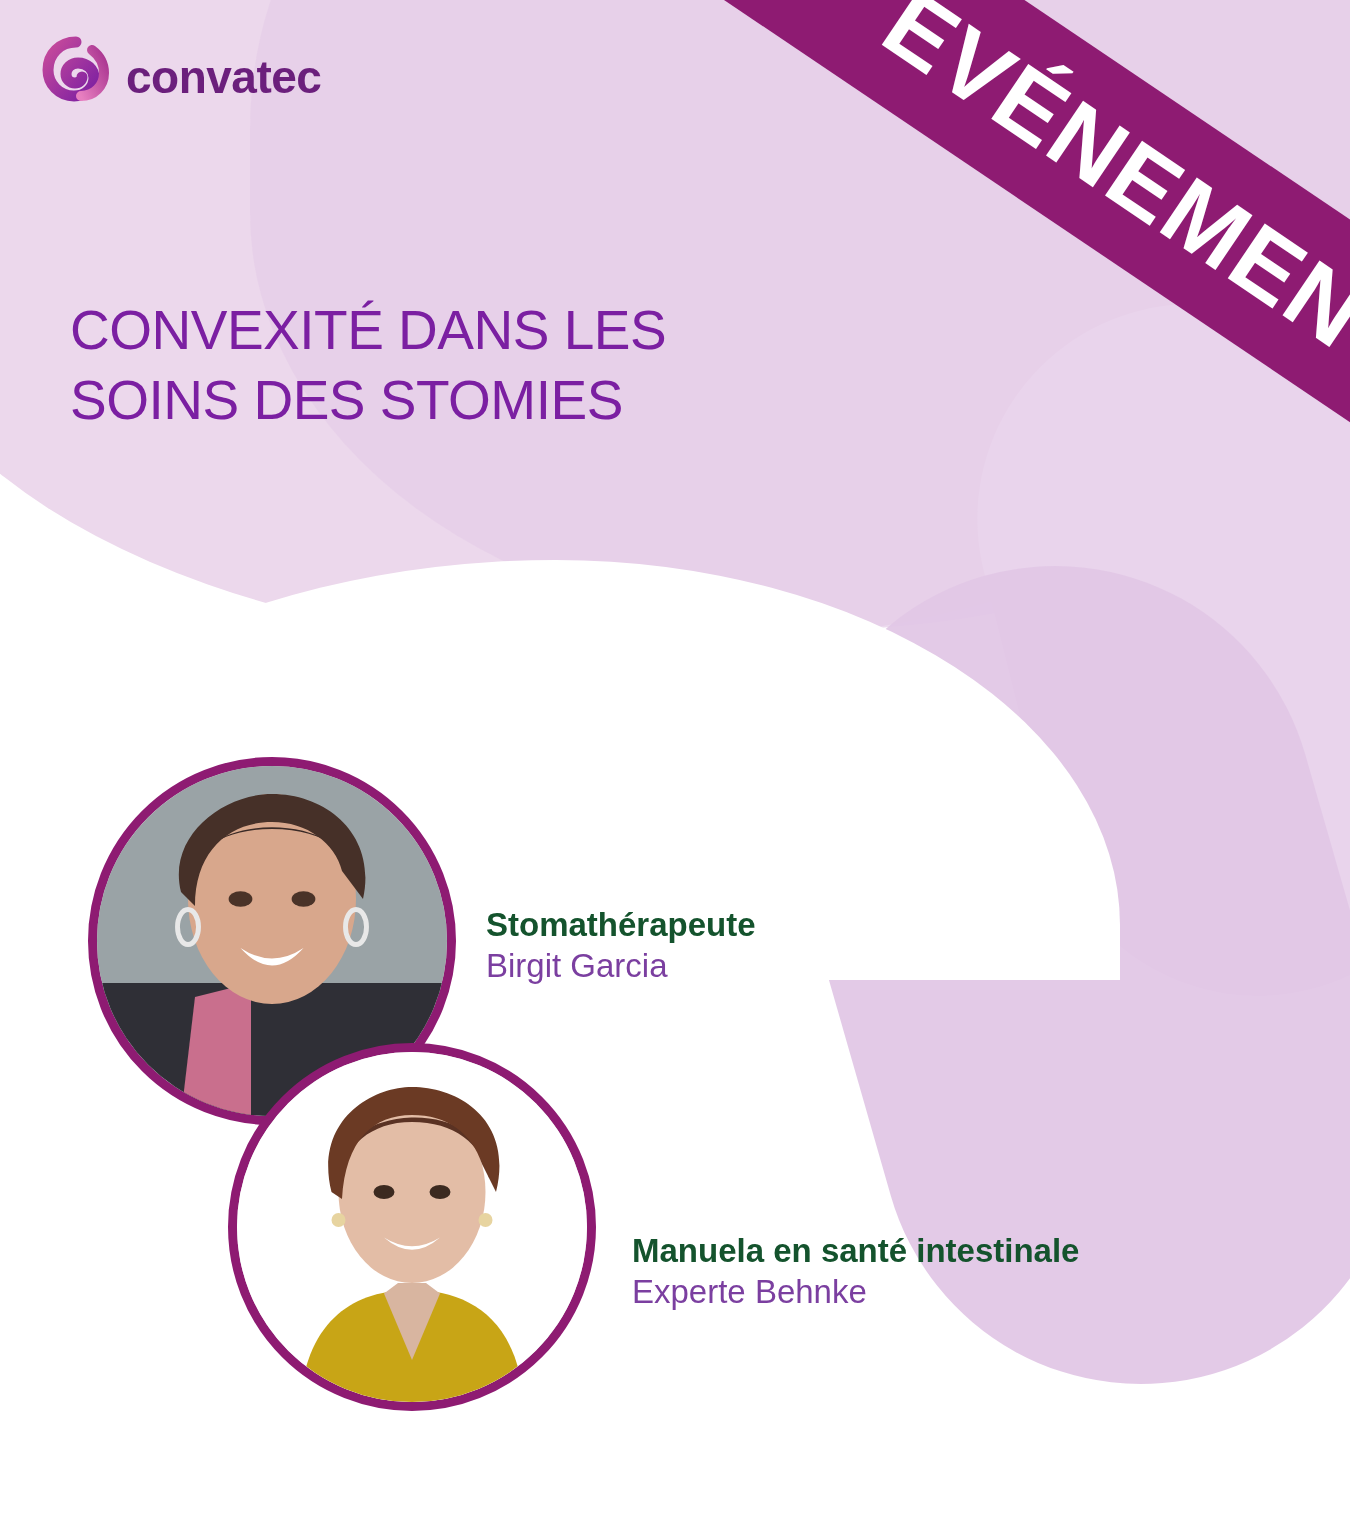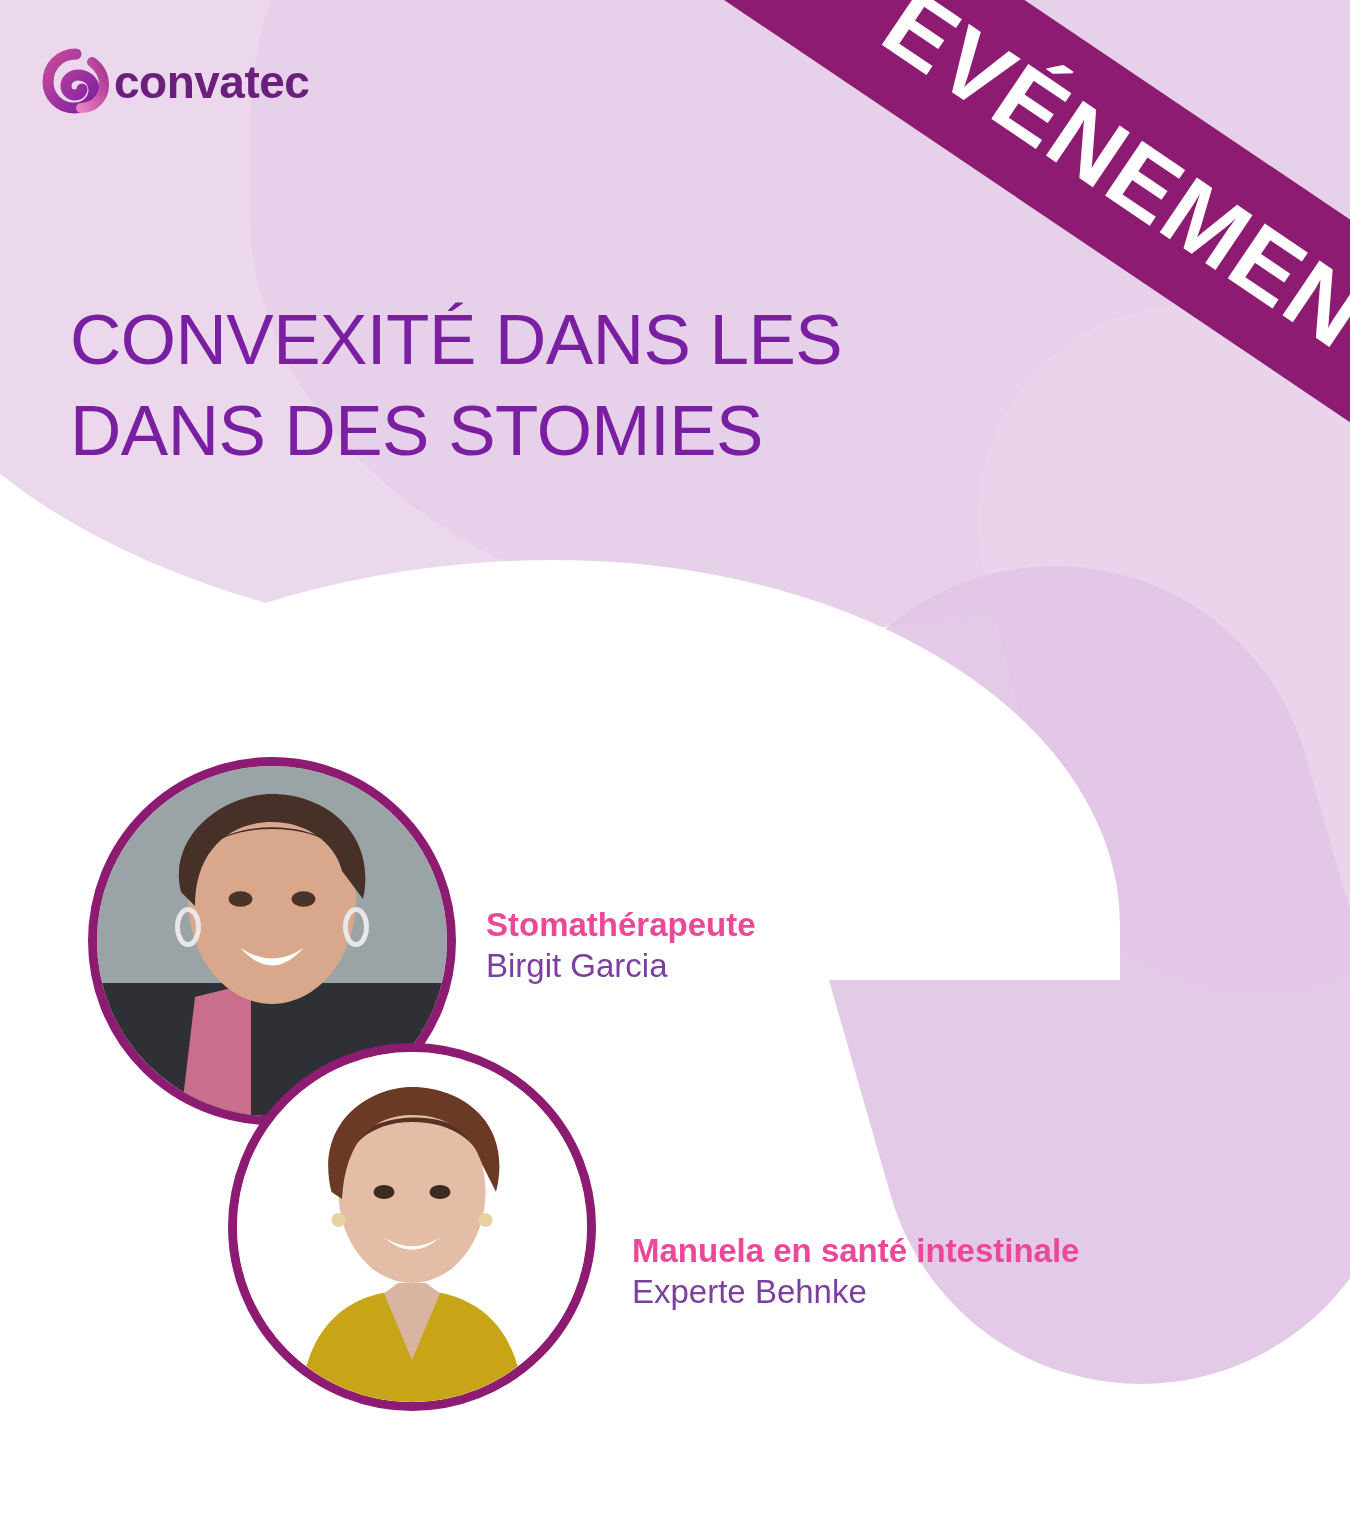--- a/index.html
+++ b/index.html
@@ -98,44 +98,44 @@
     font-weight: bold;
     letter-spacing: 2px;
     font-family: "Liberation Sans", sans-serif;
     white-space: nowrap;
   }
 
   
   .logo {
     position: absolute;
     left: 42px;
-    top: 48px;
+    top: 36px;
     display: flex;
-    align-items: center;
-    gap: 4px;
+    align-items: flex-end;
+    gap: 16px;
     z-index: 8;
   }
   .logo-mark { width: 68px; height: 68px; display: block; }
   .logo-text {
     font-size: 46px;
     font-weight: bold;
     color: #6b1f7c;
     letter-spacing: -0.5px;
     font-family: "Liberation Sans", sans-serif;
   }
 
   
   .title {
     position: absolute;
     left: 70px;
     top: 295px;
     width: 1080px;
     z-index: 6;
     color: #7b1fa2;
-    font-size: 71px;
+    font-size: 55px;
     line-height: 1.28;
     letter-spacing: -0.5px;
     font-family: "Liberation Sans", sans-serif;
     font-weight: 400;
   }
   .title-line { display: block; }
 
   
   .speaker {
     position: absolute;
@@ -150,21 +150,21 @@
     position: relative;
     background: #ddd;
     flex: none;
   }
   .avatar svg { display: block; width: 100%; height: 100%; }
 
   .speaker-text { margin-left: 28px; }
   .speaker-role {
     font-size: 33px;
     font-weight: bold;
-    color: #ec4899;
+    color: #14532d;
     line-height: 1.25;
     font-family: "Liberation Sans", sans-serif;
   }
   .speaker-name {
     font-size: 33px;
     font-weight: 400;
     color: #7b3fa0;
     line-height: 1.3;
     font-family: "Liberation Sans", sans-serif;
   }
@@ -209,21 +209,21 @@
         </defs>
         <path d="M34 6 C18 6 6 18 6 34 C6 48 17 60 32 60 C43 60 52 52 52 42 C52 33 45 27 36 27 C29 27 24 32 24 38 C24 43 28 47 33 47 C37 47 40 44 40 41" fill="none" stroke="url(#g1)" stroke-width="11" stroke-linecap="round"></path>
         <path d="M50 14 C58 20 62 28 62 37 C62 50 52 60 39 60" fill="none" stroke="url(#g2)" stroke-width="10" stroke-linecap="round"></path>
       </svg>
     </span>
     <span class="logo-text">convatec</span>
   </div>
 
   <h1 class="title">
     <span class="title-line">CONVEXITÉ DANS LES</span>
-    <span class="title-line">DANS DES STOMIES</span>
+    <span class="title-line">SOINS DES STOMIES</span>
   </h1>
 
   <div class="speaker" id="speaker-1">
     <div class="avatar">
       <svg viewBox="0 0 100 100" xmlns="http://www.w3.org/2000/svg" preserveAspectRatio="xMidYMid slice">
         <rect width="100" height="100" fill="#9aa3a6"></rect>
         <rect y="62" width="100" height="38" fill="#2f2f36"></rect>
         <path d="M28 66 L44 62 L44 100 L24 100 Z" fill="#c96f8d"></path>
         <ellipse cx="50" cy="38" rx="24" ry="30" fill="#d8a78c"></ellipse>
         <path d="M26 34 C26 12 74 12 74 34 C74 26 66 18 50 18 C34 18 26 26 26 34 Z" fill="#3a2a26"></path>

